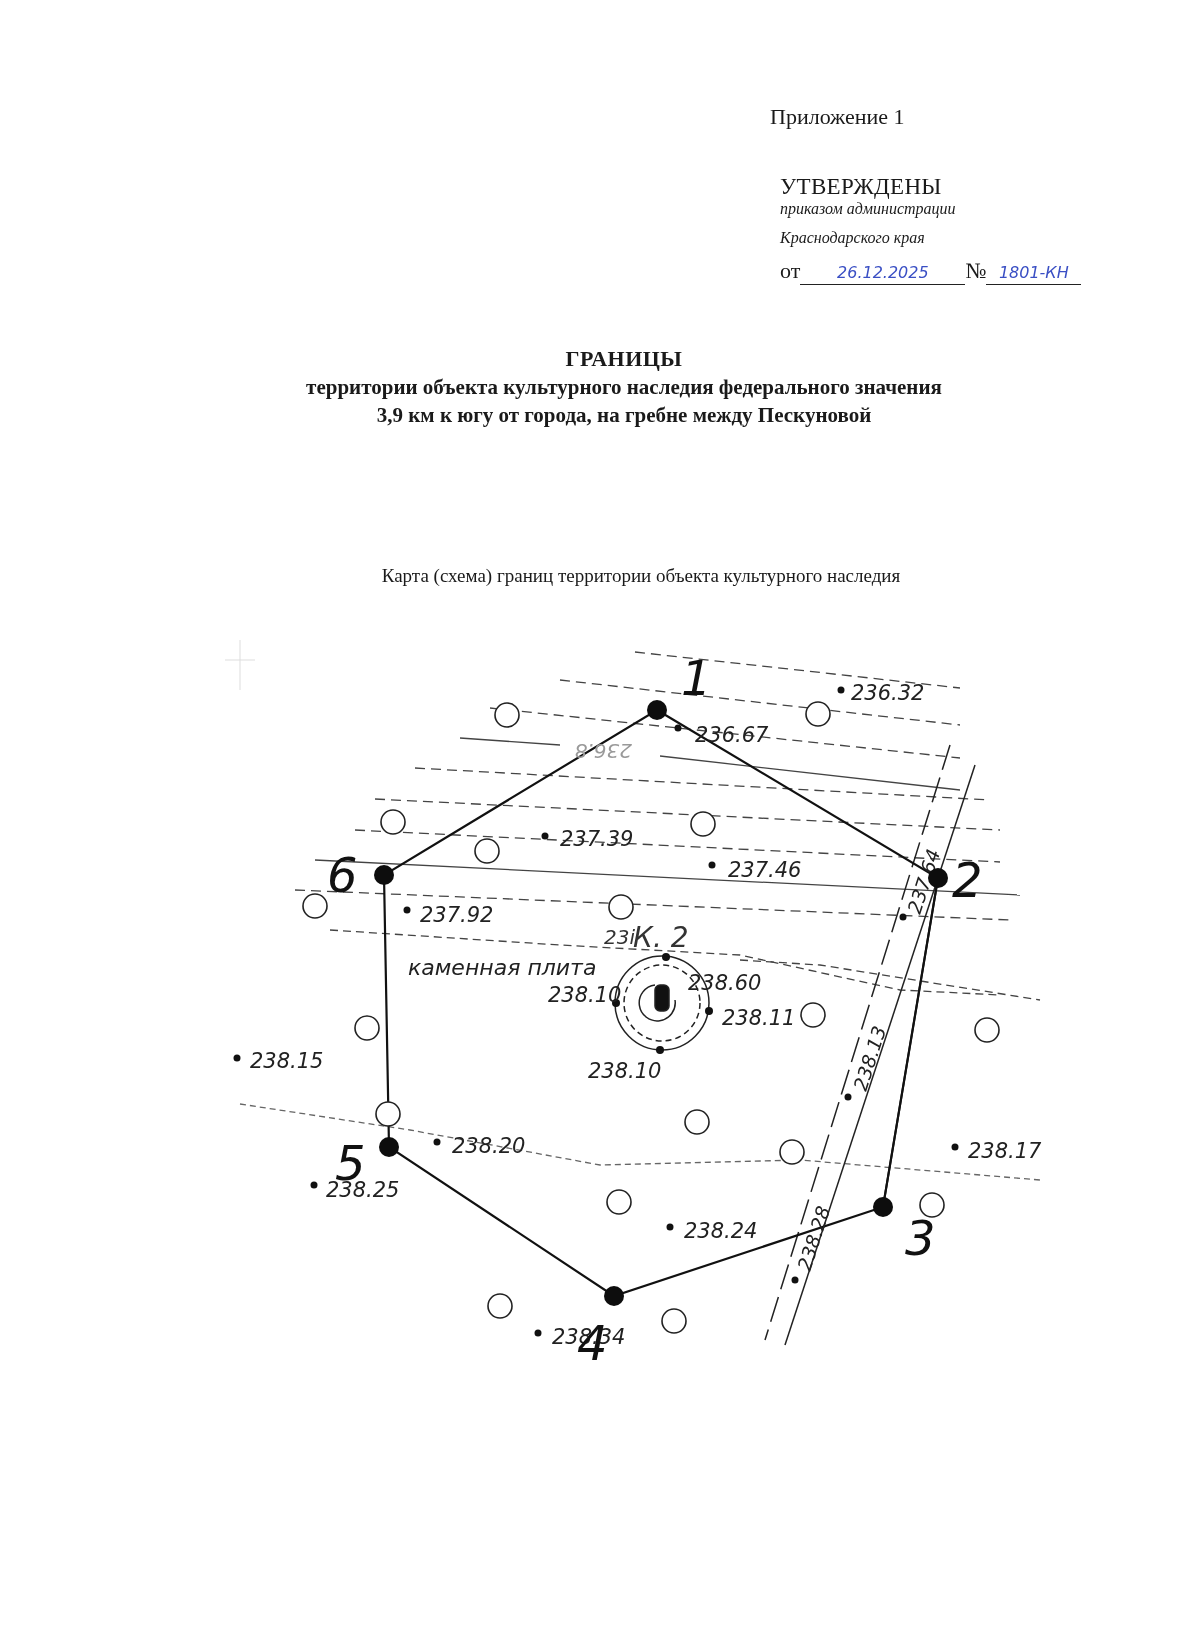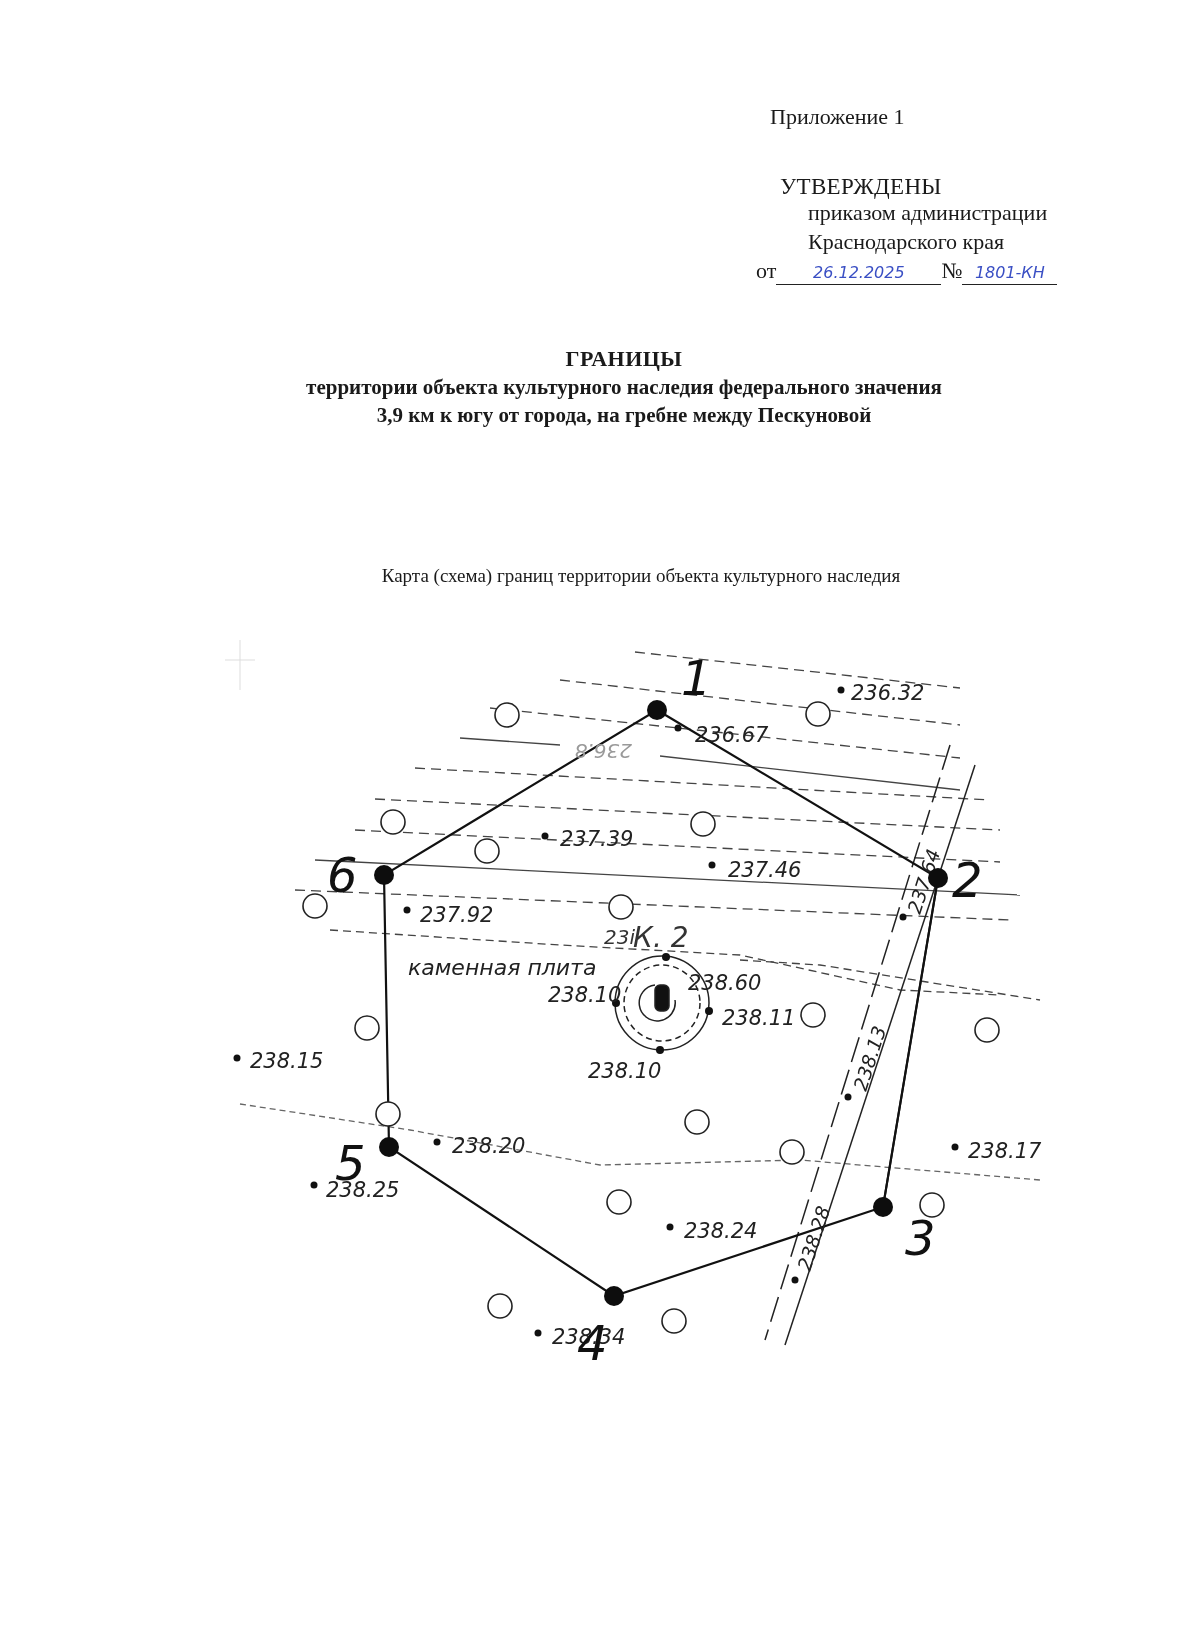--- a/index.html
+++ b/index.html
@@ -1,21 +1,21 @@
 <!DOCTYPE html>
 <html><head>
 <meta charset="utf-8">
 <style>
   html, body { margin:0; padding:0; background:#ffffff; }
   body { width:1200px; height:1627px; position:relative; overflow:hidden; font-family:"Liberation Serif", serif; color:#1a1a1a; }
   .abs { position:absolute; }
   .appendix { left:770px; top:104px; font-size:22px;text-align:center; }
   .approved { left:780px; top:166px; font-size:23px; letter-spacing:0.3px;margin-top:8px; }
-  .approved-line { left:808px; font-size:22px; }
-  .order-row { left:756px; top:258px; font-size:22px; white-space:nowrap; }
+  .approved-line { left:780px; font-size:16px;font-style:italic; }
+  .order-row { left:780px; top:258px; font-size:22px; white-space:nowrap; }
   .hand { font-family:"DejaVu Sans", sans-serif; font-style:italic; color:#3a4fc4; font-size:16px; }
   .uline { display:inline-block; border-bottom:1px solid #222; text-align:center; }
   .title { left:0; width:1200px; text-align:center; font-weight:bold; font-size:21px; line-height:28px;padding-left:24px; }
   .title .head { font-size:22px; letter-spacing:0.5px; }
   .caption { left:0; width:1200px; top:565px; text-align:center; font-size:19px;margin-left:41px; }
   svg text { font-family:"DejaVu Sans", sans-serif; font-style:italic; }
 </style>
 </head>
 <body>
 

